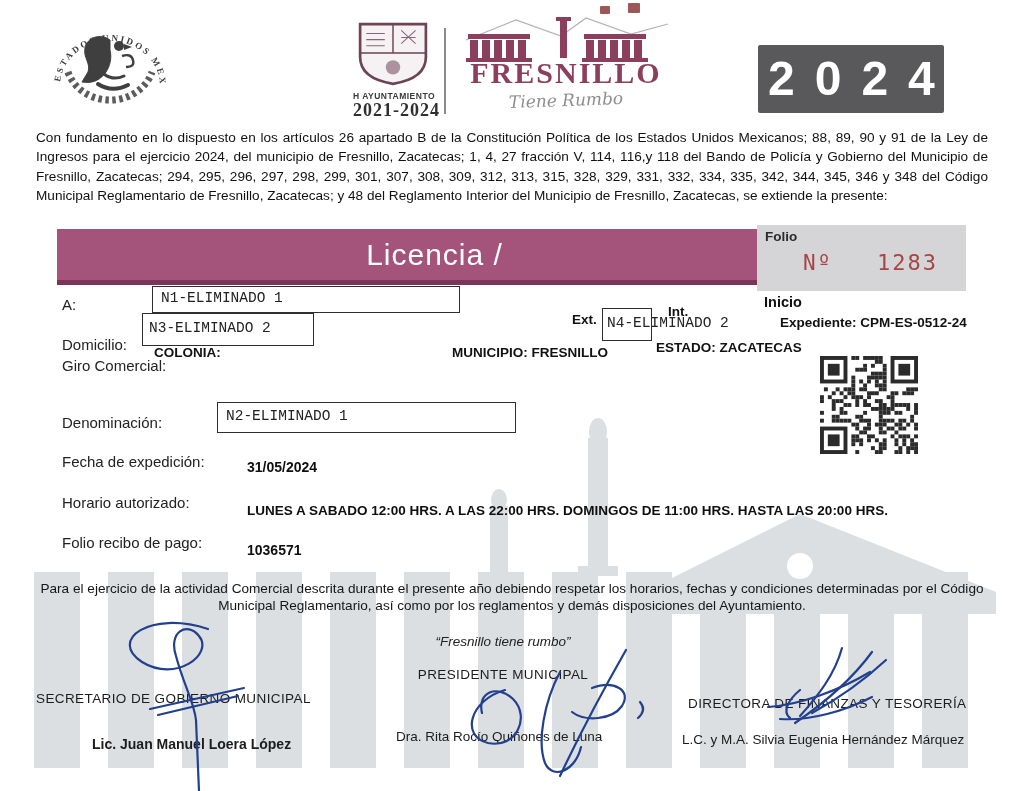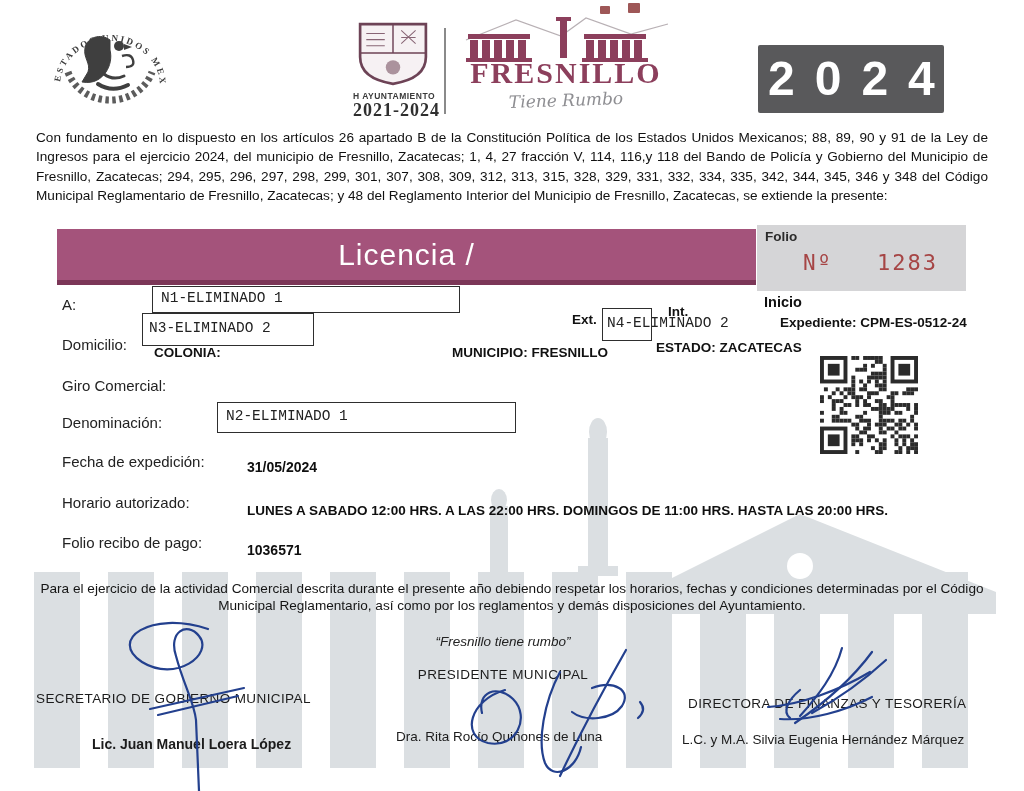--- a/index.html
+++ b/index.html
@@ -15,21 +15,21 @@
   .divider{width:2px;background:#8a8a8a;}
   .brand{font-family:"Liberation Serif",serif;font-size:30px;font-weight:700;color:var(--brand_maroon,#8c3f5c);
          letter-spacing:2px;text-align:center;}
   .slogan{font-family:"DejaVu Serif",serif;font-style:italic;font-size:17px;color:#8e8e92;text-align:center;transform:rotate(-2deg);}
   .year-badge{background:var(--year_badge_bg,#59595b);color:#fff;font-weight:bold;font-size:48px;
               letter-spacing:20px;text-align:center;line-height:68px;text-indent:10px;border-radius:2px;}
   
   .legal{font-size:13.6px;line-height:19.3px;color:#111;text-align:justify;}
   
   .banner{background:var(--banner,#a4537b);border-bottom:5px solid #7b3657;color:#fff;
-          display:flex;align-items:center;justify-content:center;}
+          display:flex;align-items:center;justify-content:center;padding-left:28px;}
   .banner .t1{font-size:30px;font-weight:400;letter-spacing:1px;}
   .banner .t2{font-size:34px;font-weight:bold;letter-spacing:1.5px;}
   
   .folio-box{background:#d5d5d7;}
   .folio-label{font-size:13.5px;font-weight:bold;color:#2b2b2b;text-align:right;}
   .stamp{font-family:"DejaVu Sans Mono",monospace;color:var(--stamp_red,#a64545);letter-spacing:2px;}
   .bold-sm{font-size:13.5px;font-weight:bold;color:#111;}
   .bold-md{font-size:14.5px;font-weight:bold;color:#111;}
   
   .lbl{font-size:15px;color:#222;}
@@ -159,21 +159,21 @@
   <div class="abs z1 bold-sm" style="left:572px;top:312px;">Ext.</div>
   <div class="abs z1 fbox" style="left:602px;top:308px;width:48px;height:31px;"></div>
   <div class="abs mono" style="left:607px;top:315px;z-index:2;">N4-ELIMINADO 2</div>
   <div class="abs bold-sm" style="left:668px;top:304px;z-index:3;">Int.</div>
 
   <div class="abs z1 lbl" style="left:62px;top:336px;">Domicilio:</div>
   <div class="abs z1 bold-sm" style="left:154px;top:345px;">COLONIA:</div>
   <div class="abs z1 bold-sm" style="left:452px;top:345px;">MUNICIPIO: FRESNILLO</div>
   <div class="abs z1 bold-sm" style="left:656px;top:340px;">ESTADO: ZACATECAS</div>
 
-  <div class="abs z1 lbl" style="left:62px;top:377px;text-align:center;">Giro Comercial:</div>
+  <div class="abs z1 lbl" style="left:62px;top:357px;text-align:center;">Giro Comercial:</div>
 
   <svg class="abs" id="qr" style="left:820px;top:356px;z-index:2;" width="98" height="98" viewBox="0 0 98 98">
       <rect x="31.36" y="0" width="3.92" height="3.92" fill="#2b2b2b"></rect>
       <rect x="35.28" y="0" width="3.92" height="3.92" fill="#2b2b2b"></rect>
       <rect x="43.12" y="0" width="3.92" height="3.92" fill="#2b2b2b"></rect>
       <rect x="47.04" y="0" width="3.92" height="3.92" fill="#2b2b2b"></rect>
       <rect x="50.96" y="0" width="3.92" height="3.92" fill="#2b2b2b"></rect>
       <rect x="54.879999999999995" y="0" width="3.92" height="3.92" fill="#2b2b2b"></rect>
       <rect x="58.8" y="0" width="3.92" height="3.92" fill="#2b2b2b"></rect>
       <rect x="54.879999999999995" y="3.92" width="3.92" height="3.92" fill="#2b2b2b"></rect>

